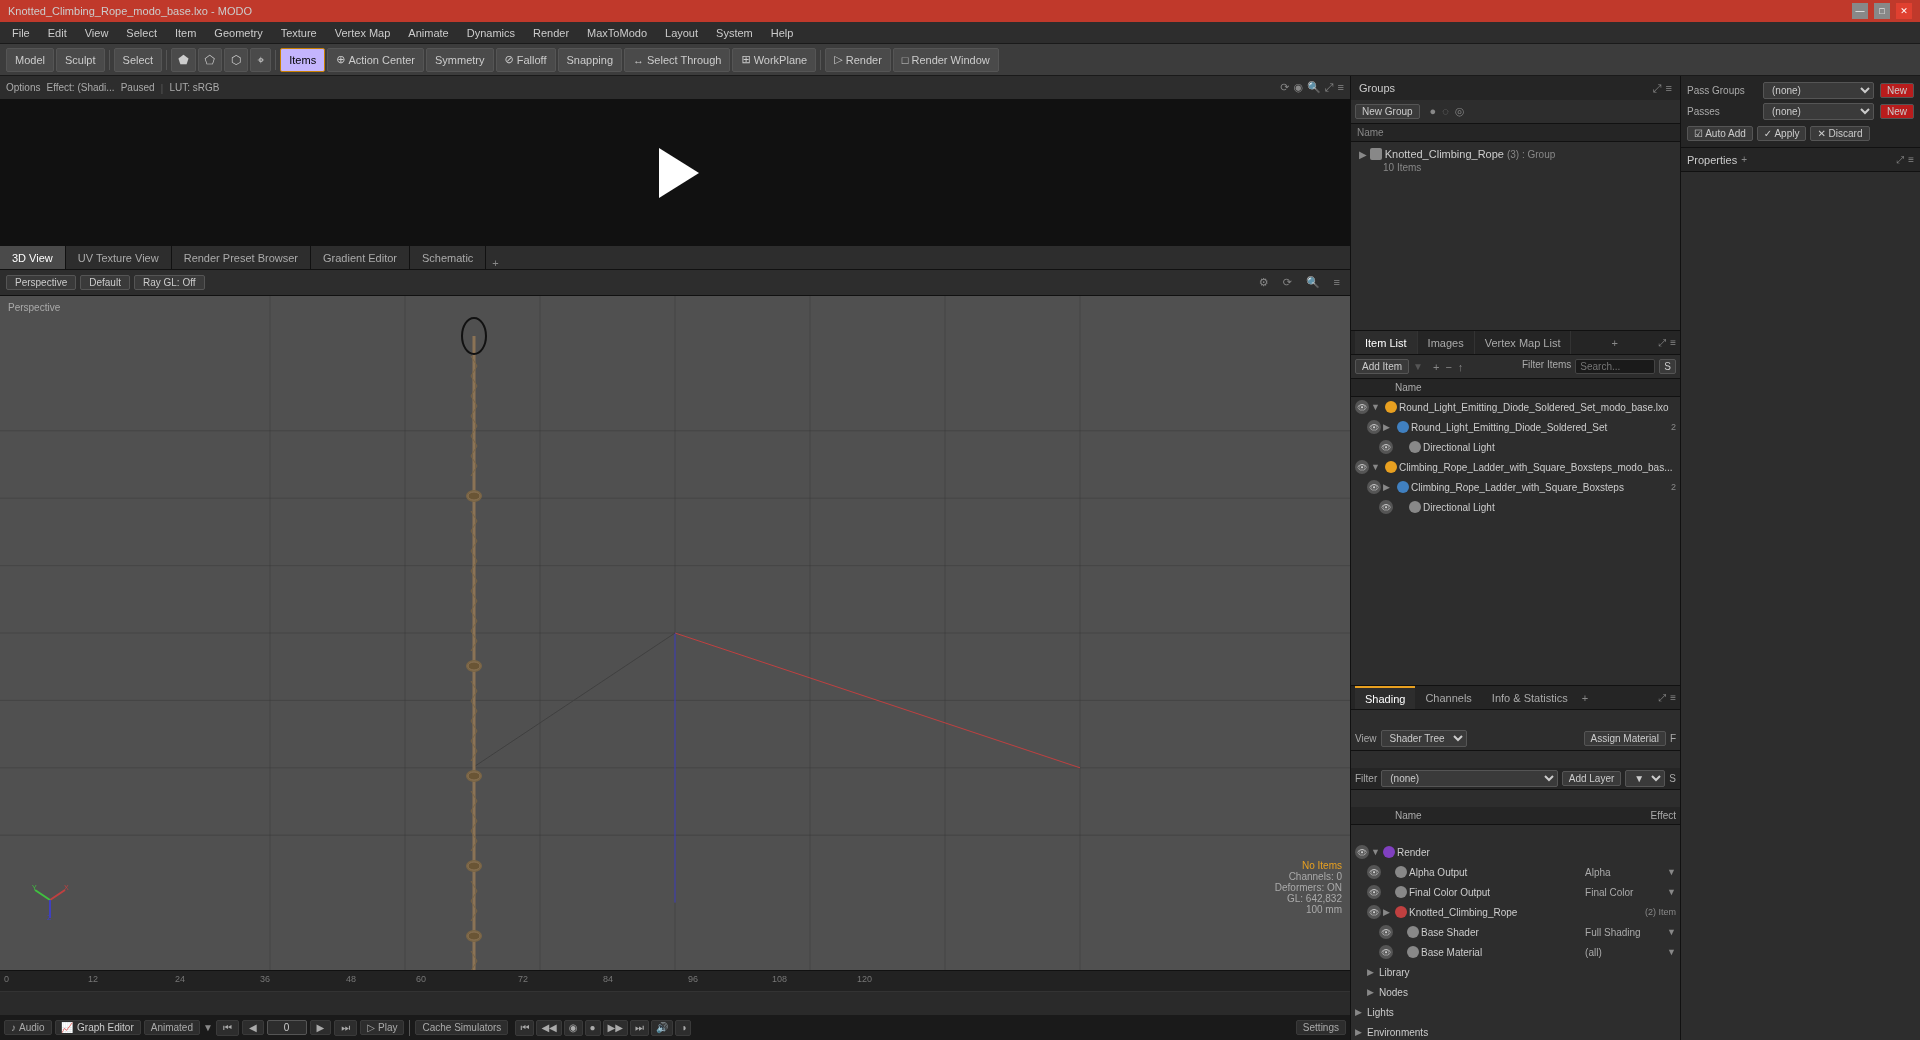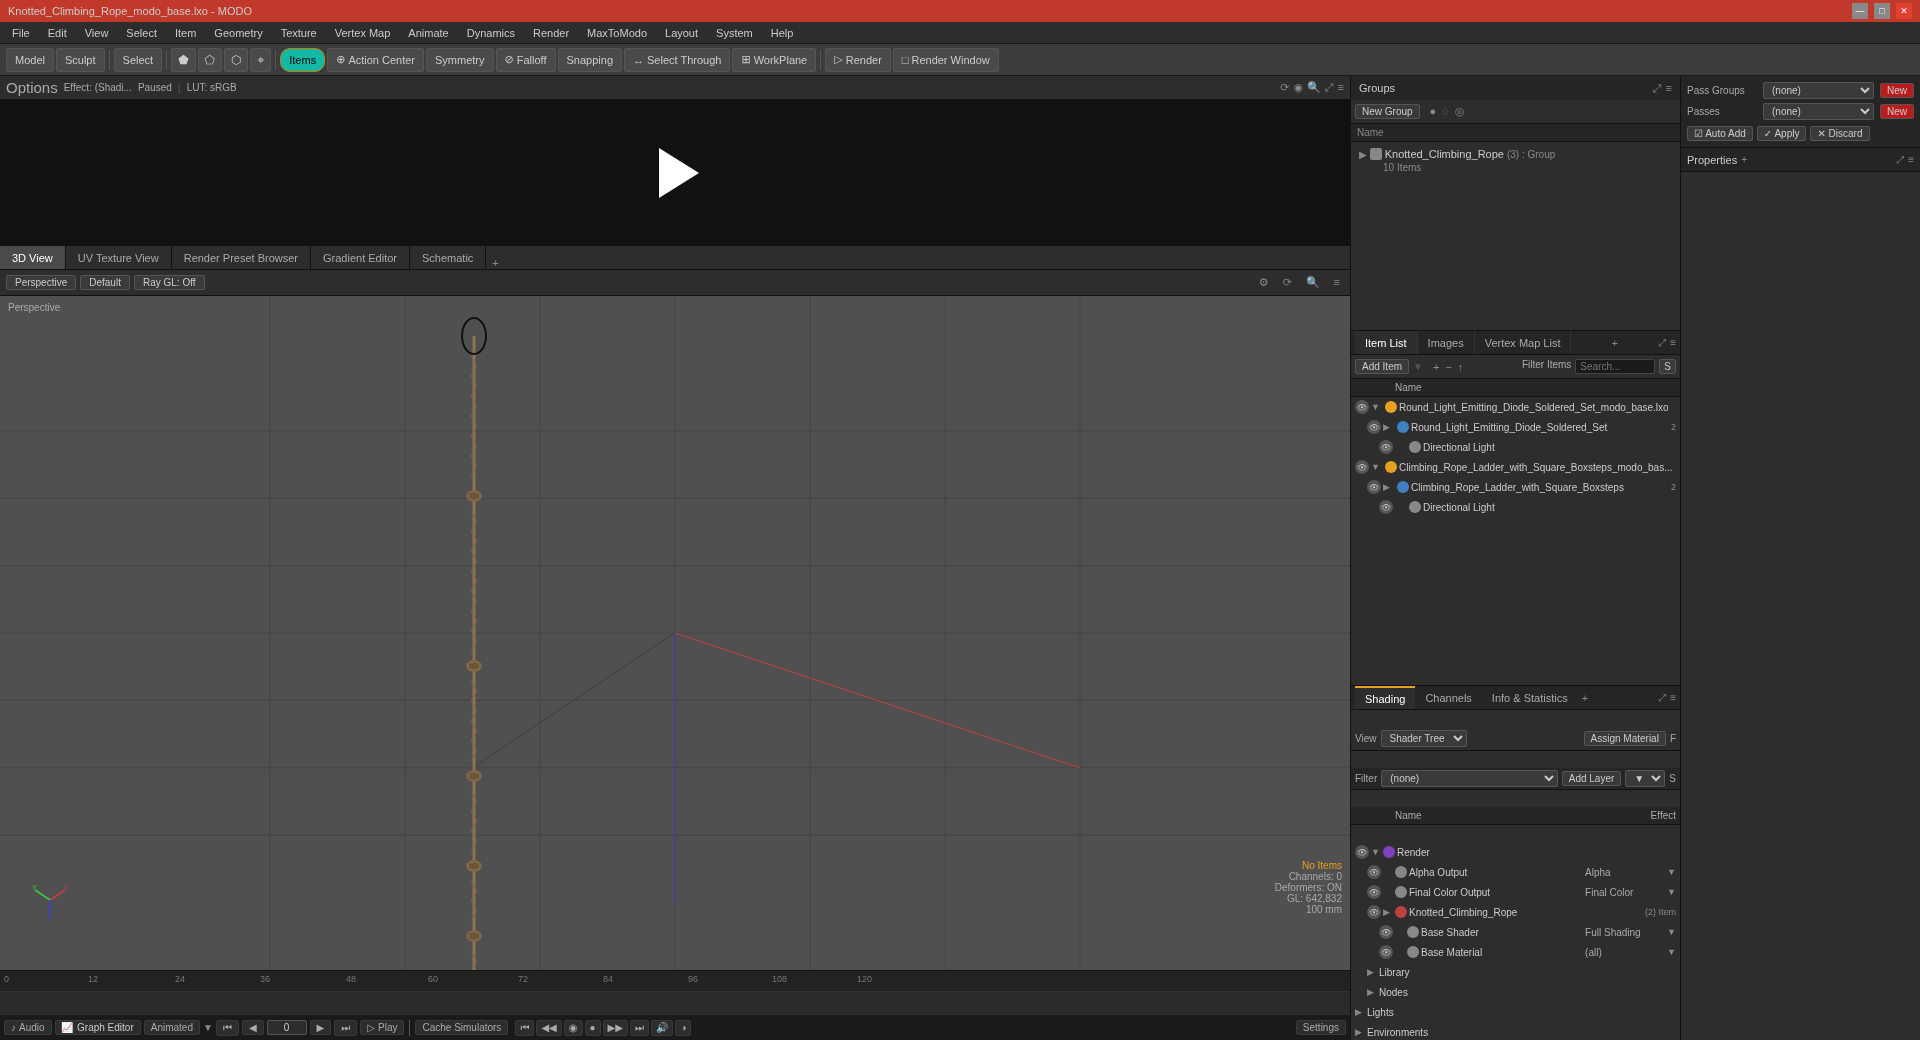--- a/index.html
+++ b/index.html
@@ -10,21 +10,21 @@
     #titlebar-controls { display: flex; gap: 6px; }
     .title-btn { width: 16px; height: 16px; background: #888; border: none; cursor: pointer; font-size: 9px; color: white; display: flex; align-items: center; justify-content: center; }
 
     
     #menubar { width: 100%; height: 22px; background: #2d2d2d; display: flex; align-items: center; gap: 2px; padding: 0 4px; border-bottom: 1px solid #1a1a1a; }
     .menu-item { color: #ccc; font-size: 11px; padding: 2px 8px; cursor: pointer; }
 
     
     #toolbar { width: 100%; height: 32px; background: #3c3c3c; display: flex; align-items: center; gap: 2px; padding: 0 6px; border-bottom: 1px solid #1a1a1a; }
     .toolbar-btn { height: 24px; background: #4a4a4a; border: 1px solid #555; color: #ccc; font-size: 11px; padding: 0 8px; cursor: pointer; border-radius: 2px; display: flex; align-items: center; gap: 3px; white-space: nowrap; }
-    .toolbar-btn.active { background: #14b8a6; color: #000; border-color: #c88000; border-radius: 10px; }
+    .toolbar-btn.active { background: #c4b5fd; color: #000; border-color: #c88000; }
     .toolbar-separator { width: 1px; height: 20px; background: #555; margin: 0 2px; }
 
     
     #left-panel { flex: 1; display: flex; flex-direction: column; }
 
     
     #preview { height: 175px; background: #1a1a1a; border-bottom: 1px solid #111; position: relative; }
     #preview-toolbar { height: 24px; background: #2d2d2d; display: flex; align-items: center; gap: 8px; padding: 0 6px; border-bottom: 1px solid #111; }
     #preview-content { display: flex; align-items: center; justify-content: center; height: calc(175px - 24px - 30px); }
     .play-triangle { width: 0; height: 0; border-top: 25px solid transparent; border-bottom: 25px solid transparent; border-left: 40px solid white; margin-left: 8px; }
@@ -155,21 +155,21 @@
   <button class="toolbar-btn">▷ <span>Render</span></button>
   <button class="toolbar-btn">□ <span>Render Window</span></button>
 </div>
 
 <div style="display:flex; flex-direction:row; width:100%; height:calc(1040px - 22px - 22px - 32px);">
 
   <div id="left-panel" style="flex:1; display:flex; flex-direction:column;">
 
     <div id="preview" style="height:170px; background:#1a1a1a; border-bottom:1px solid #111; position:relative; display:flex; flex-direction:column;">
       <div id="preview-toolbar" style="height:24px; background:#2d2d2d; display:flex; align-items:center; gap:6px; padding:0 6px; border-bottom:1px solid #111; flex-shrink:0;">
-        <span style="color:#aaa; font-size:15px;">Options</span>
+        <span style="color:#aaa; font-size:10px;">Options</span>
         <span style="color:#aaa; font-size:10px;">Effect: (Shadi...</span>
         <span style="color:#aaa; font-size:10px;">Paused</span>
         <span style="color:#555;">|</span>
         <span style="color:#aaa; font-size:10px;">LUT: sRGB</span>
 
         <div style="margin-left:auto; display:flex; gap:4px;">
           <span style="color:#888; cursor:pointer;">⟳</span>
           <span style="color:#888; cursor:pointer;">◉</span>
           <span style="color:#888; cursor:pointer;">🔍</span>
           <span style="color:#888; cursor:pointer;">⤢</span>
@@ -320,21 +320,21 @@
       </div>
     </div>
 
     <div id="timeline" style="height:44px; background:#2a2a2a; border-top:1px solid #111; position:relative;">
       <div id="timeline-ruler" style="height:20px; background:#222; position:relative; overflow:hidden;">
         <span class="tl-num" style="left:4px;">0</span>
         <span class="tl-num" style="left:88px;">12</span>
         <span class="tl-num" style="left:175px;">24</span>
         <span class="tl-num" style="left:260px;">36</span>
         <span class="tl-num" style="left:346px;">48</span>
-        <span class="tl-num" style="left:428px;">60</span>
+        <span class="tl-num" style="left:416px;">60</span>
         <span class="tl-num" style="left:518px;">72</span>
         <span class="tl-num" style="left:603px;">84</span>
         <span class="tl-num" style="left:688px;">96</span>
         <span class="tl-num" style="left:772px;">108</span>
         <span class="tl-num" style="left:857px;">120</span>
       </div>
       <div id="timeline-track" style="height:24px; background:#2a2a2a; border-top:1px solid #333;"></div>
     </div>
 
     <div id="bottom-bar" style="height:26px; background:#1a1a1a; display:flex; align-items:center; gap:3px; padding:0 4px; border-top:1px solid #111;">

